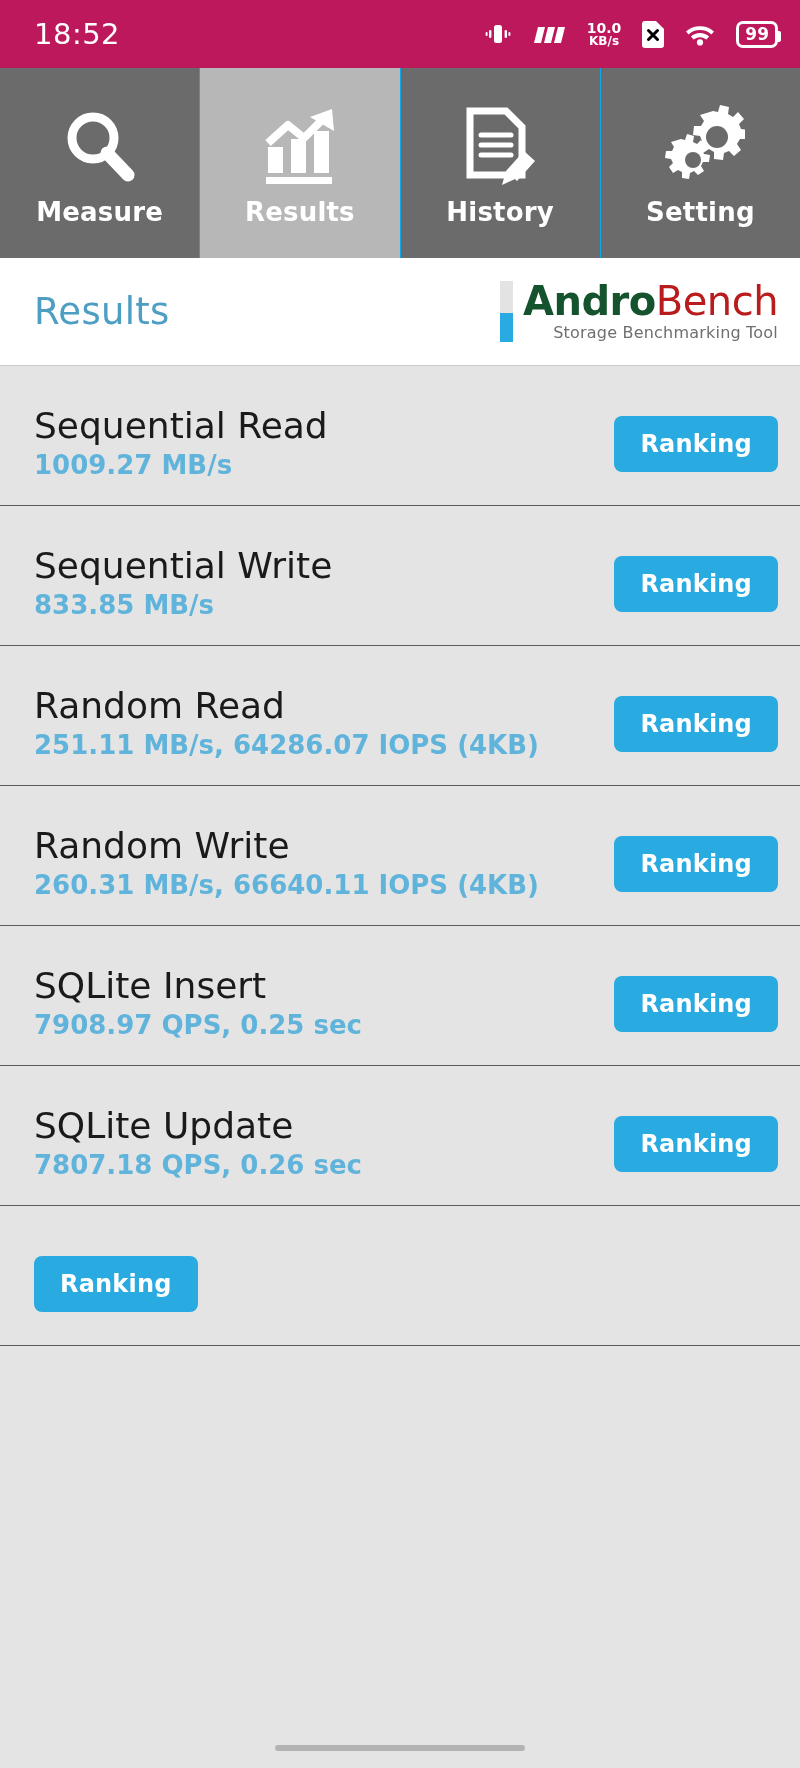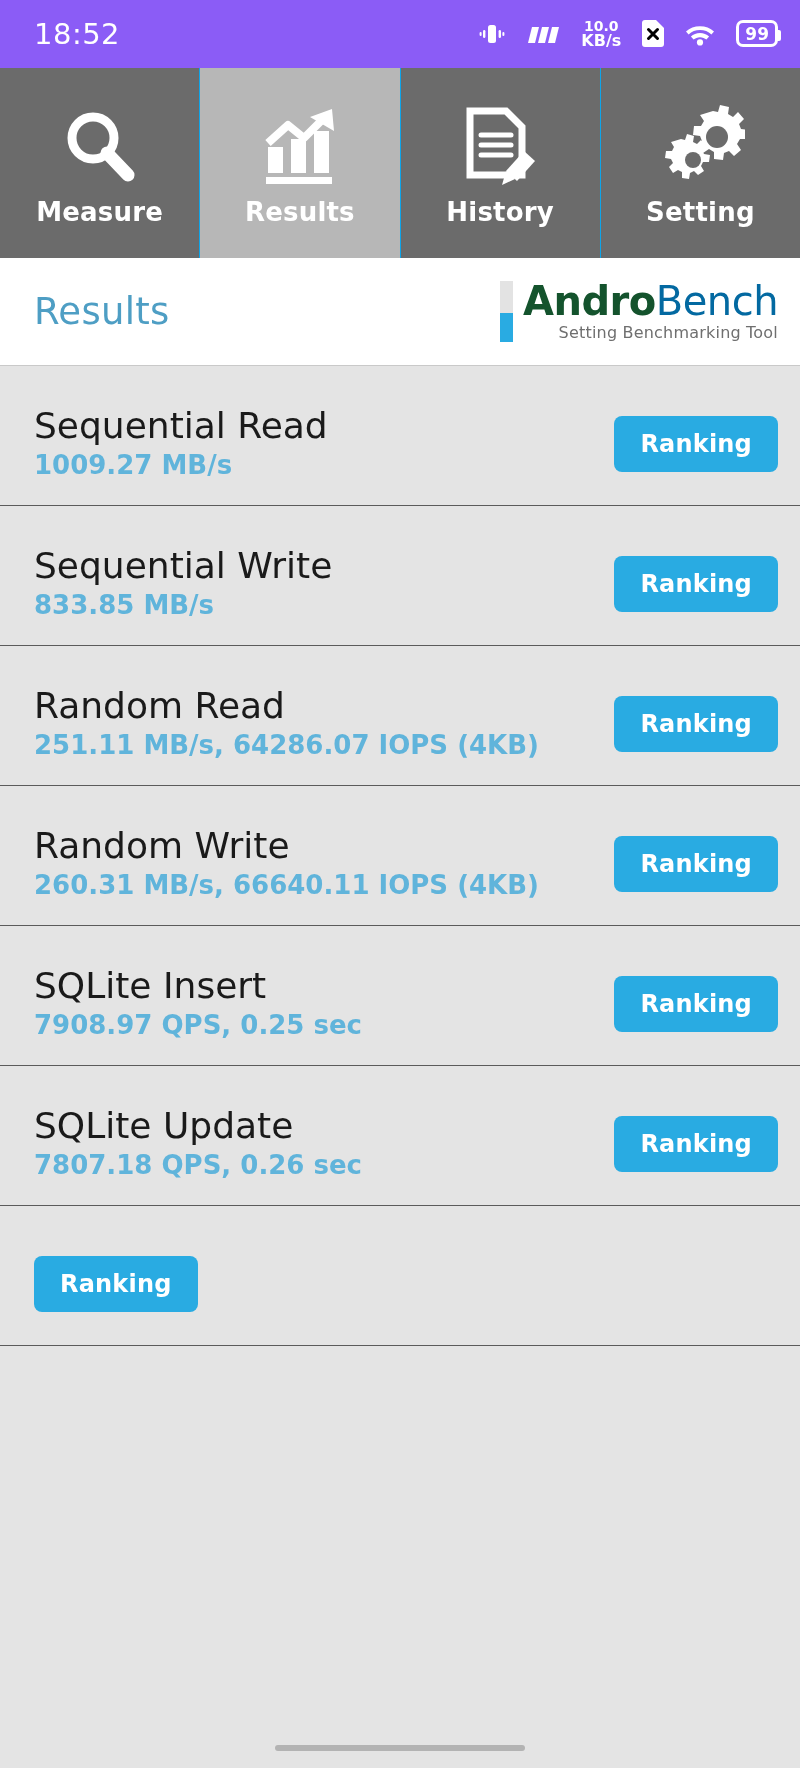--- a/index.html
+++ b/index.html
@@ -6,29 +6,29 @@
   html,body { width:800px; height:1768px; }
   body {
     font-family:"DejaVu Sans", sans-serif;
     background:#e4e4e4;
     overflow:hidden;
   }
   .phone { width:800px; height:1768px; position:relative; display:flex; flex-direction:column; }
 
   
   .statusbar {
-    height:68px; background:#8b5cf6; color:#fff;
+    height:68px; background:#be185d; color:#fff;
     display:flex; align-items:center; justify-content:space-between;
     padding:0 22px 0 34px; flex:0 0 auto;
   }
   .sb-clock { font-size:29px; font-weight:400; letter-spacing:.5px; font-family:"DejaVu Sans", sans-serif; }
   .sb-right { display:flex; align-items:center; gap:21px; }
   .sb-icon { display:flex; align-items:center; }
   .sb-net { display:flex; flex-direction:column; align-items:center; line-height:1.02; font-size:14px; font-weight:700; }
-  .sb-net .u { font-size:16px; font-weight:700; }
+  .sb-net .u { font-size:12px; font-weight:700; }
   .sb-batt {
     border:3px solid #fff; border-radius:7px; padding:0 6px;
     font-size:17px; font-weight:700; height:27px;
     display:flex; align-items:center; position:relative;
   }
   .sb-batt:after {
     content:""; position:absolute; right:-6px; top:7px; width:4px; height:11px;
     background:#fff; border-radius:0 2px 2px 0;
   }
 
@@ -51,21 +51,21 @@
     padding:0 22px 0 34px; border-bottom:1px solid #c9c9c9;
   }
   .header .title { font-size:37px; color:#4e9ec4; font-weight:400; letter-spacing:.3px; }
   .logo { display:flex; align-items:stretch; gap:10px; }
   .logo-bar { width:13px; display:flex; flex-direction:column; }
   .logo-bar .top { flex:0 0 52%; background:#e3e3e3; }
   .logo-bar .bot { flex:1; background:#29abe2; }
   .logo-txt { display:flex; flex-direction:column; justify-content:center; }
   .logo-line1 { font-size:40px; font-weight:700; line-height:1.02; letter-spacing:-.5px; }
   .logo-line1 .g { color:#14532d; }
-  .logo-line1 .b { color:#0369a1; font-weight:400; }
+  .logo-line1 .b { color:#b91c1c; font-weight:400; }
   .logo-line2 { font-size:16px; color:#6f6f6f; text-align:right; letter-spacing:.2px; margin-top:2px; }
 
   
   .list { flex:1 1 auto; background:#e4e4e4; }
   .row {
     height:140px; display:flex; align-items:center; justify-content:space-between;
     padding:16px 22px 0 34px; border-bottom:1px solid #5b5b5b;
   }
   .row-txt { display:flex; flex-direction:column; gap:7px; }
   .row-title { font-size:36px; color:#1a1a1a; font-weight:400; letter-spacing:0; line-height:1.05; }
@@ -203,21 +203,21 @@
     <div class="title">Results</div>
     <div class="logo">
       <div class="logo-bar">
         <div class="top"></div>
           <div class="bot"></div>
       </div>
       <div class="logo-txt">
         <div class="logo-line1">
           <span class="g">Andro</span><span class="b">Bench</span>
         </div>
-        <div class="logo-line2">Setting Benchmarking Tool</div>
+        <div class="logo-line2">Storage Benchmarking Tool</div>
       </div>
     </div>
   </div>
 
   <div class="list">
 
     <div class="row">
       <div class="row-txt">
         <div class="row-title">Sequential Read</div>
         <div class="row-value">1009.27 MB/s</div>

